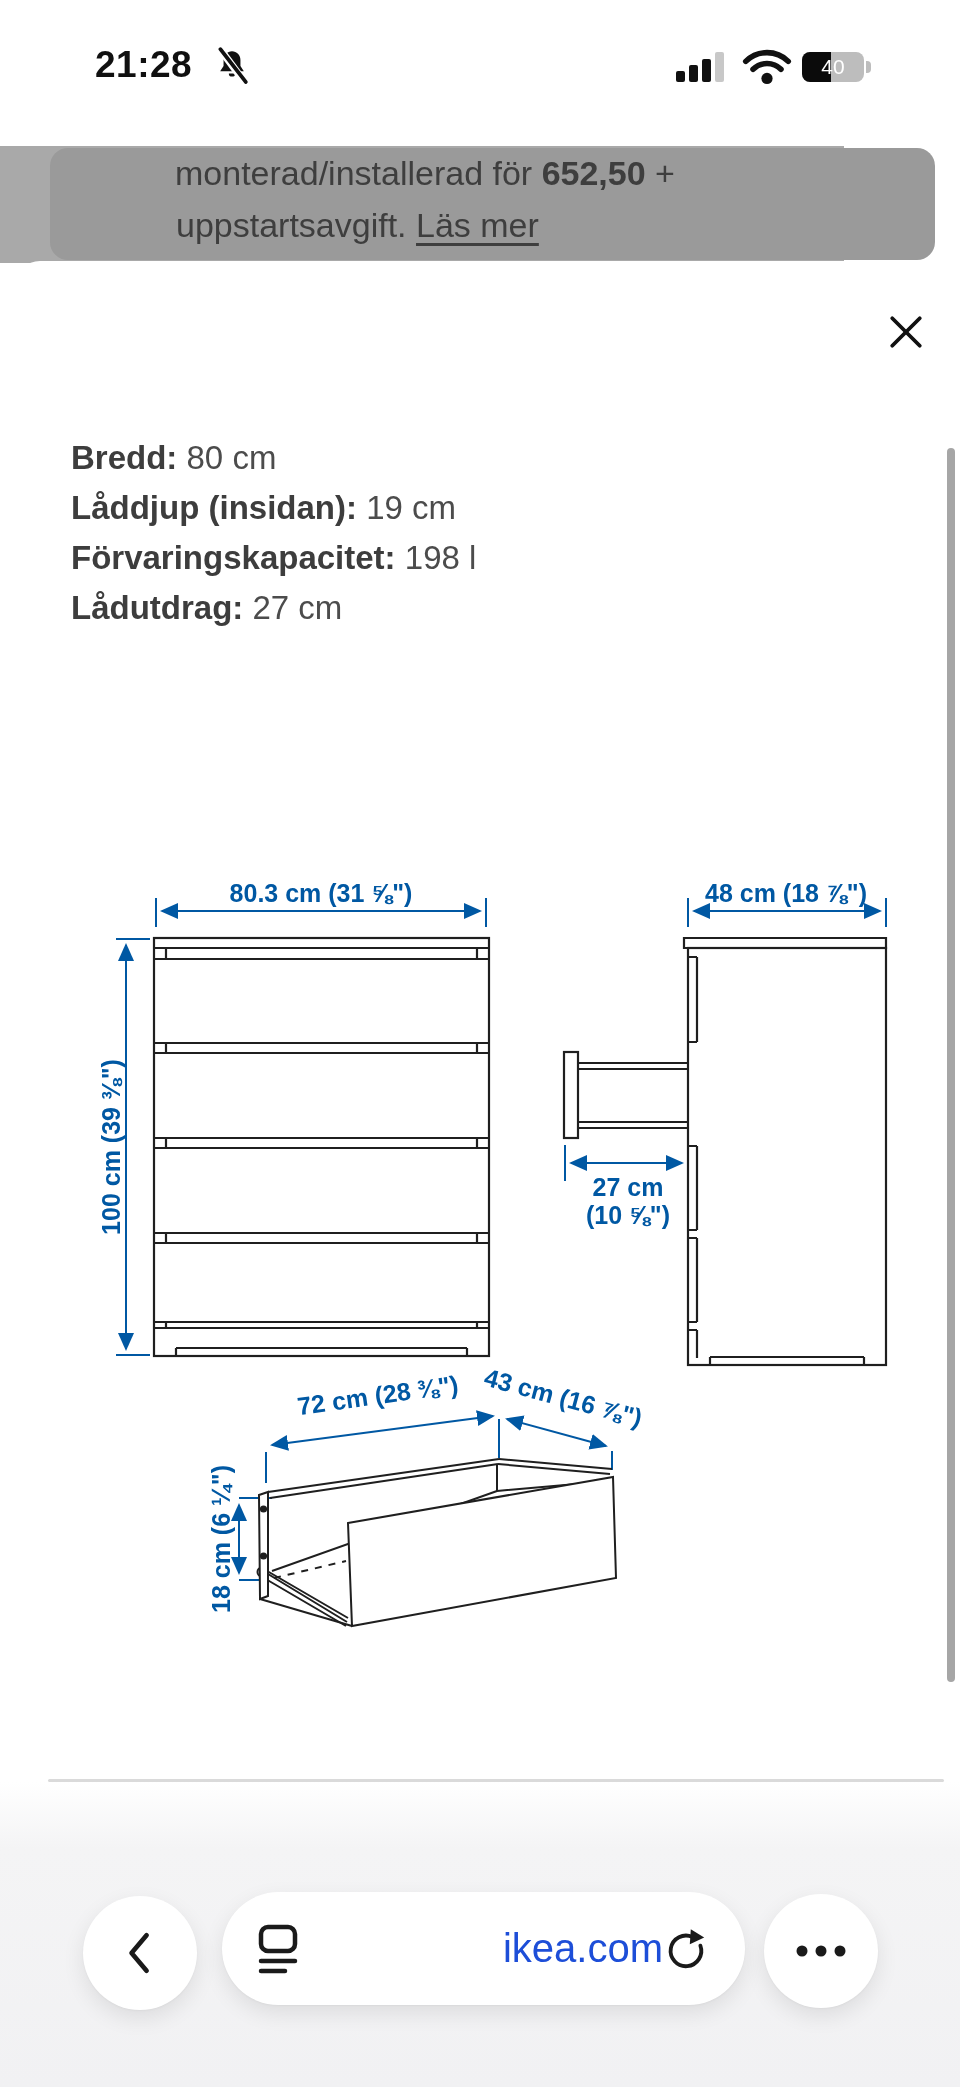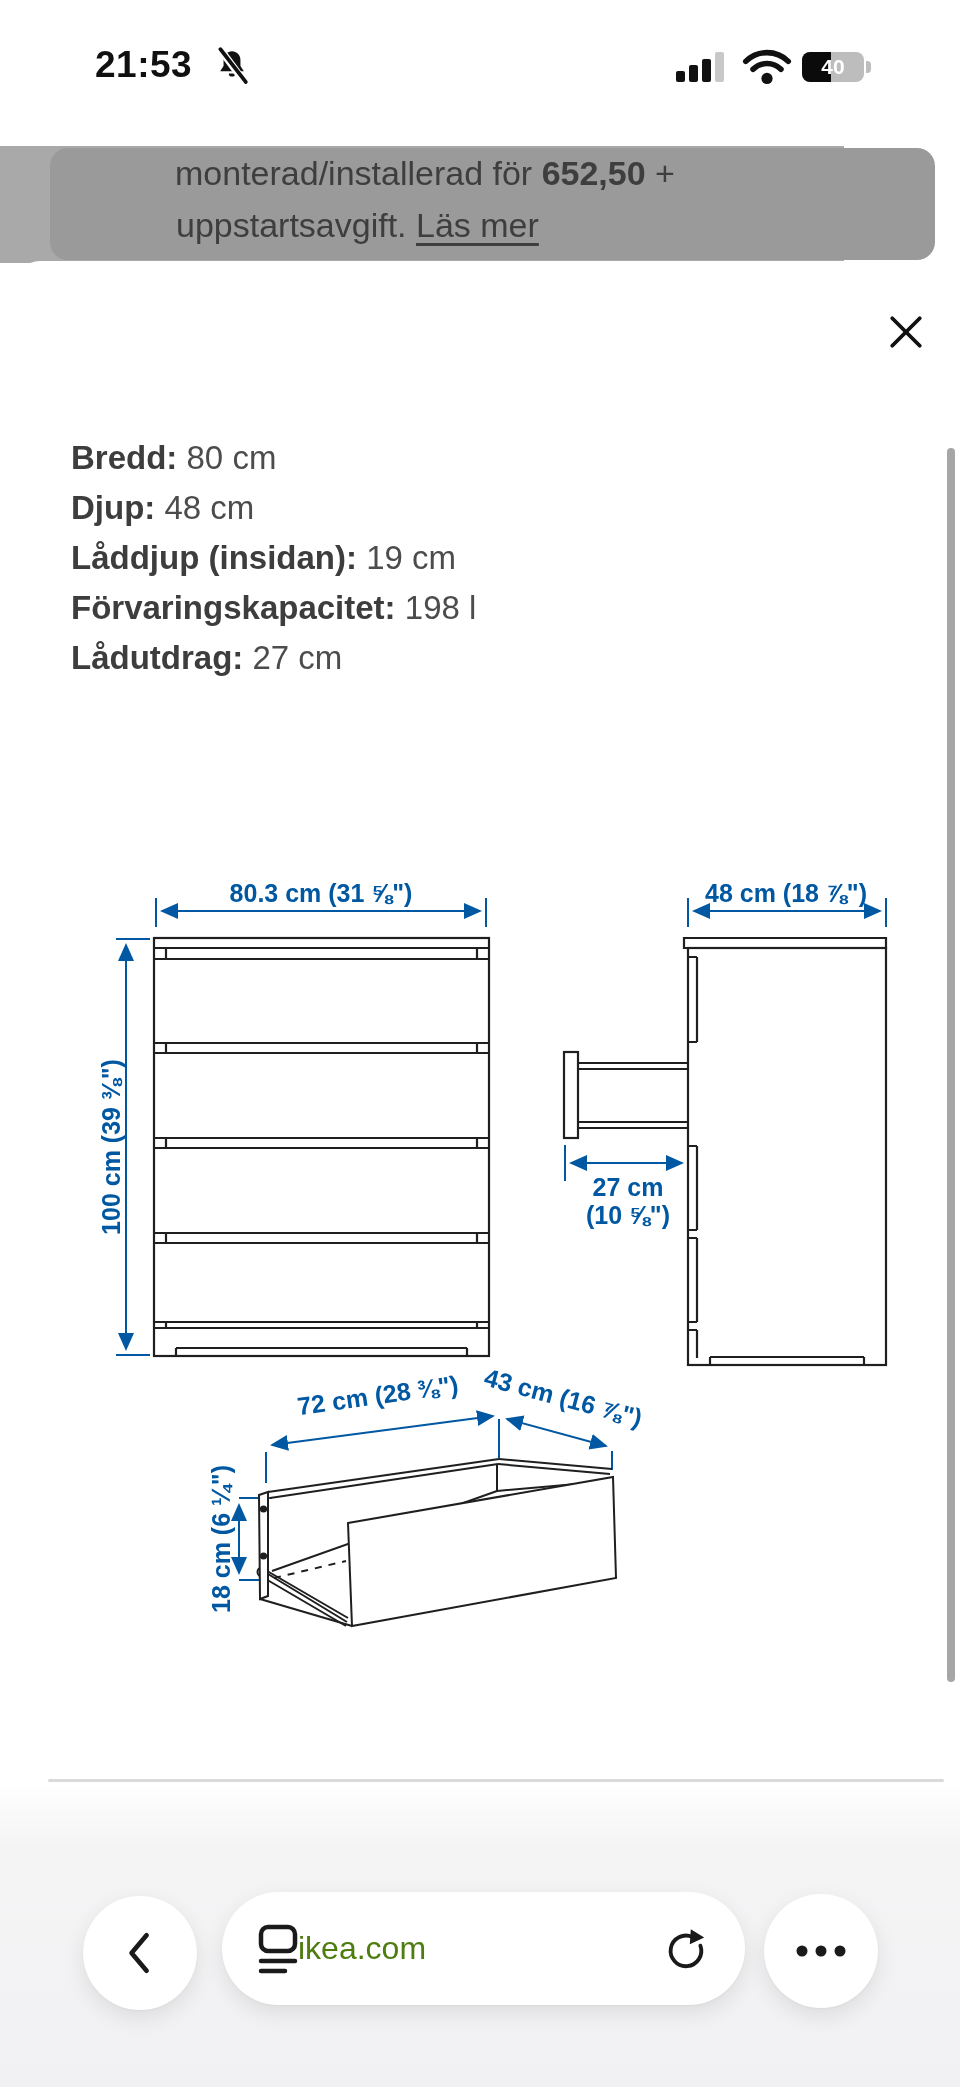--- a/index.html
+++ b/index.html
@@ -11,21 +11,21 @@
   .statusbar{left:0;top:0;width:960px;height:146px;background:#fff;}
   .st-time{left:95px;top:44px;font-size:37px;font-weight:700;color:#101010;letter-spacing:.5px;}
   .bell{left:213px;top:46px;}
   .sigsvg{left:676px;top:52px;}
   .wifisvg{left:742px;top:49px;}
   .battery{left:802px;top:52px;width:62px;height:30px;border-radius:8px;background:#bdbdbd;}
   .battery::after{content:'';position:absolute;right:-7px;top:9px;width:5px;height:12px;
                   background:#bdbdbd;border-radius:0 4px 4px 0;}
   .batt-fill{position:absolute;left:0;top:0;bottom:0;width:46%;background:#0b0b0b;border-radius:8px 0 0 8px;}
   .batt-num{position:absolute;inset:0;display:flex;align-items:center;justify-content:center;
-            color:#fff;font-size:21px;font-weight:700;}
+            color:#fff;font-size:21px;font-weight:400;}
 
   
   .backdrop{left:0;top:146px;width:844px;height:117px;background:#a9a9a9;}
   .bg-panel{position:absolute;left:50px;top:2px;width:885px;height:112px;background:#9a9a9a;border-radius:18px;}
   .bg-text{position:absolute;left:125px;top:0;width:740px;color:#3e3e3e;font-size:34px;}
   .bg-line1{position:absolute;left:0;top:6px;white-space:nowrap;}
   .bg-line2{position:absolute;left:1px;top:58px;white-space:nowrap;}
   .lasmer{text-decoration:underline;text-underline-offset:6px;color:#3e3e3e;}
 
   
@@ -44,29 +44,29 @@
   .toolbar{left:0;top:1782px;width:960px;height:305px;
            background:linear-gradient(180deg,#ffffff 0%,#f4f4f5 22%,#f1f1f3 100%);}
   .circle{position:absolute;width:114px;height:114px;border-radius:50%;background:#fff;
           box-shadow:0 8px 22px rgba(0,0,0,.09),0 1px 2px rgba(0,0,0,.04);
           display:flex;align-items:center;justify-content:center;cursor:pointer;}
   .back{left:83px;top:114px;}
   .more{left:764px;top:112px;}
   .pill{position:absolute;left:222px;top:110px;width:523px;height:113px;border-radius:57px;background:#fff;
         box-shadow:0 8px 22px rgba(0,0,0,.09),0 1px 2px rgba(0,0,0,.04);
         display:flex;align-items:center;justify-content:space-between;padding:0 36px;box-sizing:border-box;cursor:pointer;}
-  .url{flex:1;text-align:left;font-size:32px;color:#4d7c0f;}
+  .url{flex:1;text-align:right;font-size:40px;color:#1d4ed8;}
 </style>
 </head>
 <body>
 
 <div class="screen">
 
   <div class="abs statusbar">
-    <div class="abs st-time">21:53</div>
+    <div class="abs st-time">21:28</div>
     <svg class="abs bell" width="38" height="38" viewBox="0 0 36 36">
       <path d="M18 5c-4.4 0-8 3.4-8 8.2V19l-3.2 5h22.4L26 19v-5.8C26 8.4 22.4 5 18 5z" fill="#111"></path>
       <path d="M15 26h6a3 3 0 0 1-6 0z" fill="#111"></path>
       <line x1="6" y1="2" x2="29" y2="33" stroke="#fff" stroke-width="7"></line>
       <line x1="7" y1="3" x2="31" y2="34" stroke="#111" stroke-width="3.6" stroke-linecap="round"></line>
     </svg>
     <svg class="abs sigsvg" width="52" height="30" viewBox="0 0 52 30">
       <rect x="0" y="19" width="9" height="11" rx="2" fill="#111"></rect>
       <rect x="13" y="13" width="9" height="17" rx="2" fill="#111"></rect>
       <rect x="26" y="7" width="9" height="23" rx="2" fill="#111"></rect>
@@ -95,21 +95,20 @@
   <div class="abs sheet">
     <button class="close-btn">
       <svg width="36" height="36" viewBox="0 0 34 34">
         <line x1="4" y1="4" x2="30" y2="30" stroke="#111" stroke-width="3.6" stroke-linecap="round"></line>
         <line x1="30" y1="4" x2="4" y2="30" stroke="#111" stroke-width="3.6" stroke-linecap="round"></line>
       </svg>
     </button>
 
     <div class="meas">
       <div><span class="mlabel">Bredd:</span> <span>80 cm</span></div>
-      <div><span class="mlabel">Djup:</span> <span>48 cm</span></div>
       <div><span class="mlabel">Låddjup (insidan):</span> <span>19 cm</span></div>
       <div><span class="mlabel">Förvaringskapacitet:</span> <span>198 l</span></div>
       <div><span class="mlabel">Lådutdrag:</span> <span>27 cm</span></div>
     </div>
 
     <svg class="diagram" width="960" height="800" viewBox="0 860 960 800">
       <defs>
         <marker id="aE" markerWidth="9" markerHeight="8" refX="8" refY="4" orient="auto">
             <path d="M0,0 L9,4 L0,8 Z" fill="#0058a3"></path>
           </marker>

